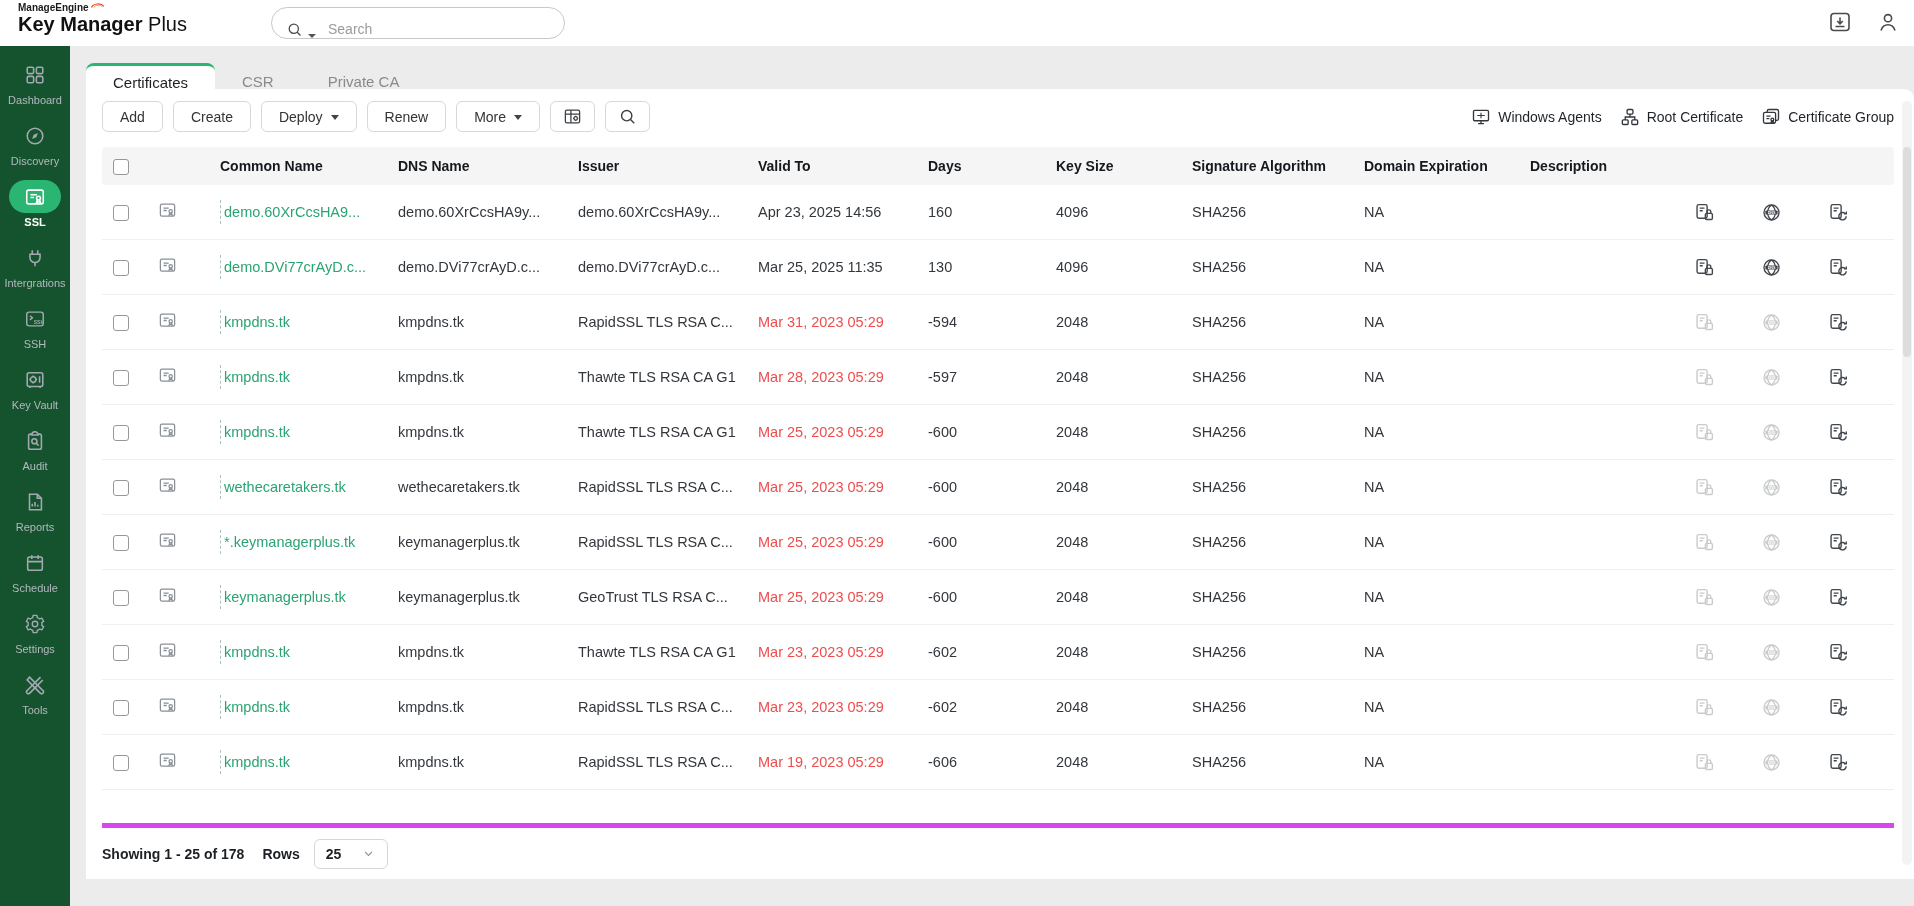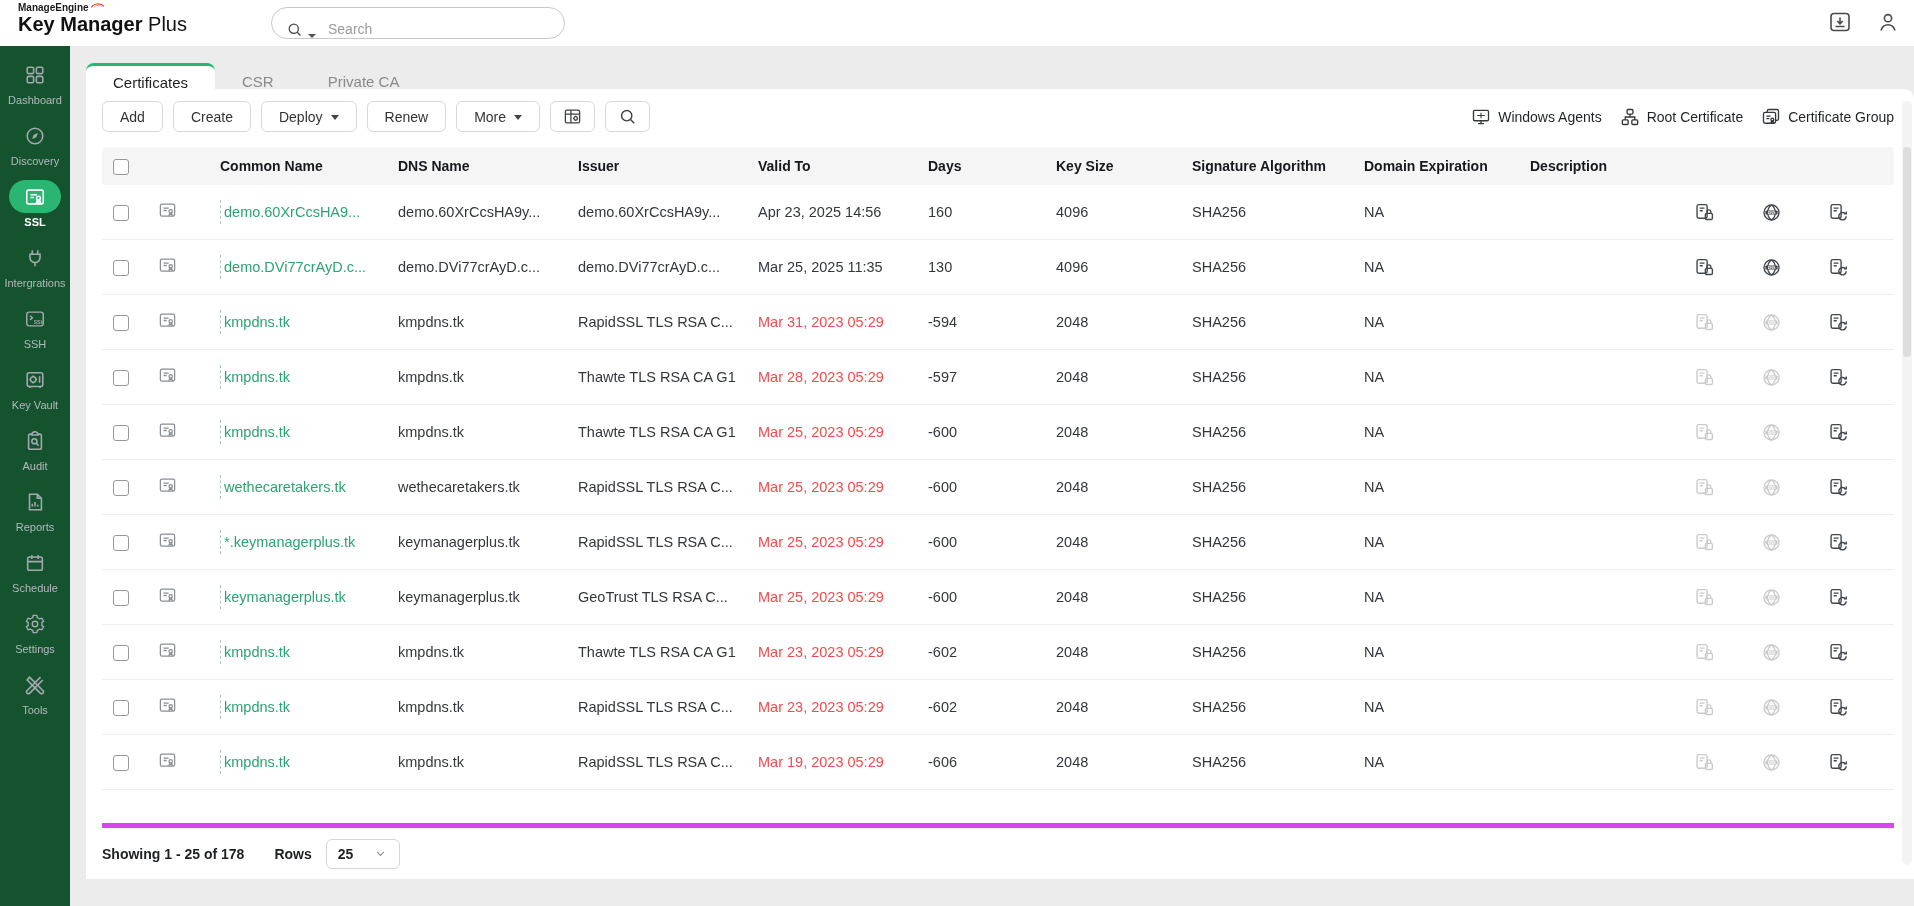--- a/index.html
+++ b/index.html
@@ -69,21 +69,21 @@
   .green-link { color:#2ba474; cursor:pointer; }
   .red { color:#ee4d4d; }
   .c-actions { display:flex; align-items:center; gap:46px; padding-left:14px; }
   .act { color:#42474d; cursor:pointer; display:inline-flex; }
   .act svg { width:21px; height:21px; }
   .act.dis { opacity:.28; cursor:default; }
 
   
   .pfooter { position:absolute; left:16px; right:20px; bottom:0; height:56px; border-top:5px solid #d946ef; display:flex; align-items:center; font-size:14px; color:#1c1f24; }
   .showing { font-weight:700; }
-  .rows-label { font-weight:700; margin-left:30px; }
+  .rows-label { font-weight:700; margin-left:18px; }
   .rows-select { margin-left:14px; width:74px; height:30px; border:1px solid #d6d6d6; border-radius:6px; display:flex; align-items:center; justify-content:space-between; padding:0 11px; cursor:pointer; color:#222;font-weight:bold; }
   .rows-select svg { width:15px; height:15px; color:#8a8f95; }
   .pager { margin-left:auto; display:flex; align-items:center; gap:11px; }
   .pg-btn { width:37px; height:29px; border:1px solid #dcdcdc; border-radius:6px; background:#fff; display:flex; align-items:center; justify-content:center; color:#6b7075; cursor:pointer; }
   .pg-btn svg { width:16px; height:16px; }
   .page-status { font-weight:700; margin:0 6px; color:#17191d; }
 
   
   .scroll-track { position:absolute; right:2px; top:12px; bottom:14px; width:10px; background:#f3f3f3; border-radius:5px; }
   .scroll-thumb { position:absolute; top:46px; left:1px; width:8px; height:210px; background:#dddddd; border-radius:4px; }

